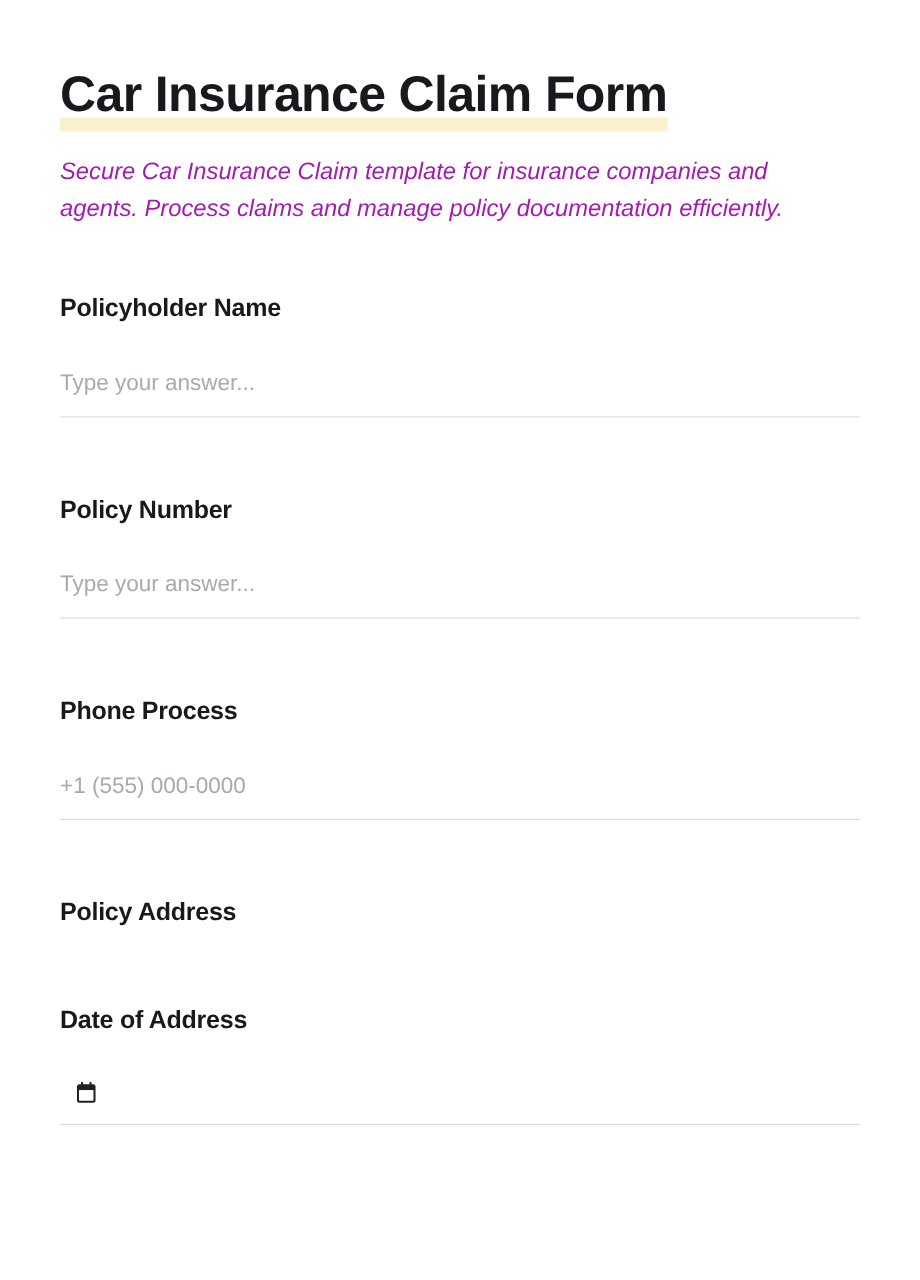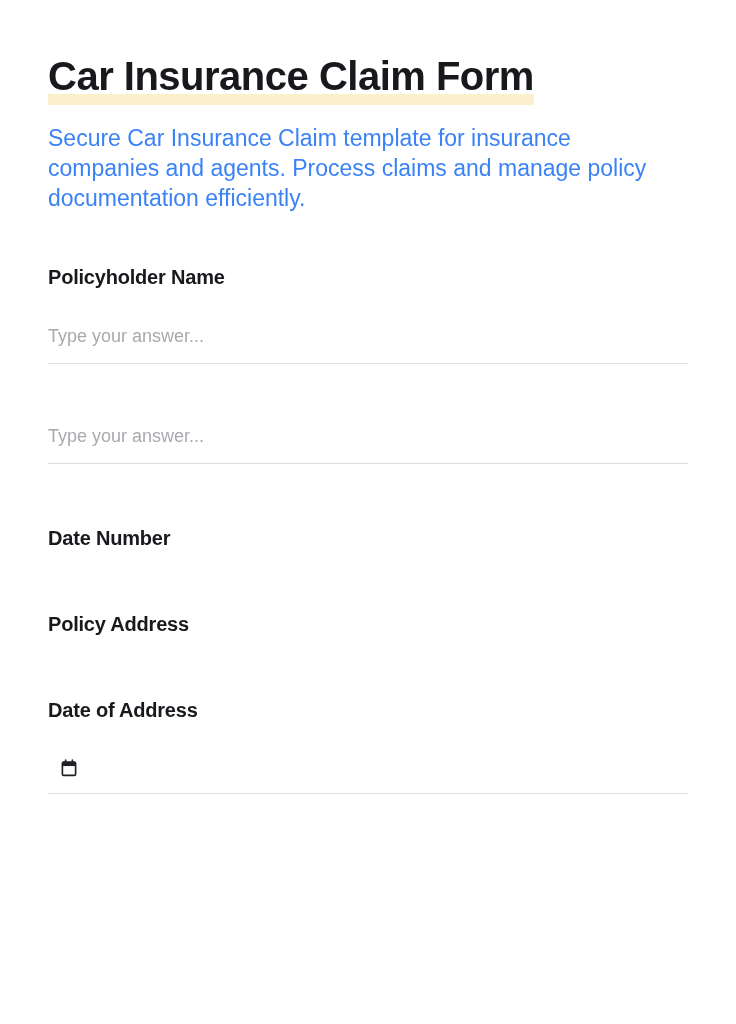--- a/index.html
+++ b/index.html
@@ -23,23 +23,24 @@
     letter-spacing: -0.5px;
     color: #17191c;
     line-height: 1.05;
     padding-bottom: 8px;
     background: linear-gradient(#faf0cc, #faf0cc) no-repeat left bottom;
     background-size: 100% 11px;
   }
   .page-description {
     margin-top: 18px;
     max-width: 608px;
-    font-size: 23px;
+    font-size: 19px;
+    font-style: italic;
     line-height: 30px;
-    color: #3b82f6;
+    color: #a21caf;
   }
   .form-fields { margin-top: 52px; }
   .field { margin-bottom: 62px; }
   .field-label {
     display: block;
     font-size: 20px;
     font-weight: 700;
     line-height: 24px;
     color: #17191c;
     letter-spacing: -0.2px;
@@ -86,27 +87,31 @@
   <div class="form-fields">
 
     <div class="field">
       <label class="field-label">Policyholder Name</label>
       <div class="input-row">
         <input class="text-input" type="text" placeholder="Type your answer..." style="">
       </div>
     </div>
 
     <div class="field">
+      <label class="field-label">Policy Number</label>
       <div class="input-row">
         <input class="text-input" type="text" placeholder="Type your answer..." style="">
       </div>
     </div>
 
     <div class="field">
-      <label class="field-label">Date Number</label>
+      <label class="field-label">Phone Process</label>
+      <div class="input-row">
+        <input class="text-input" type="tel" placeholder="+1 (555) 000-0000" style="">
+      </div>
     </div>
 
     <div class="field">
       <label class="field-label">Policy Address</label>
     </div>
 
     <div class="field">
       <label class="field-label">Date of Address</label>
       <div class="input-row">
         <button class="calendar-btn">

